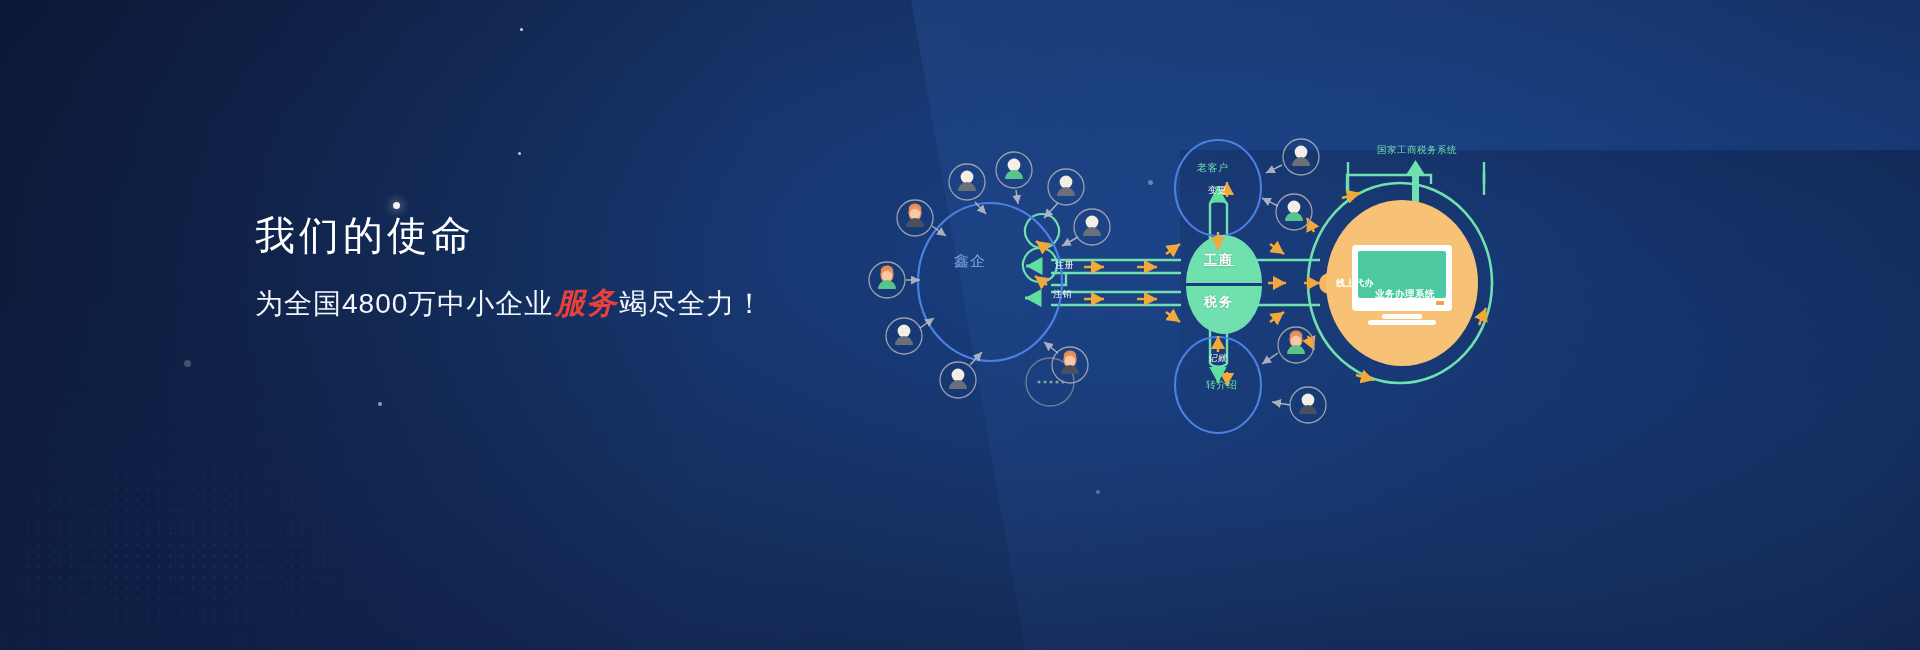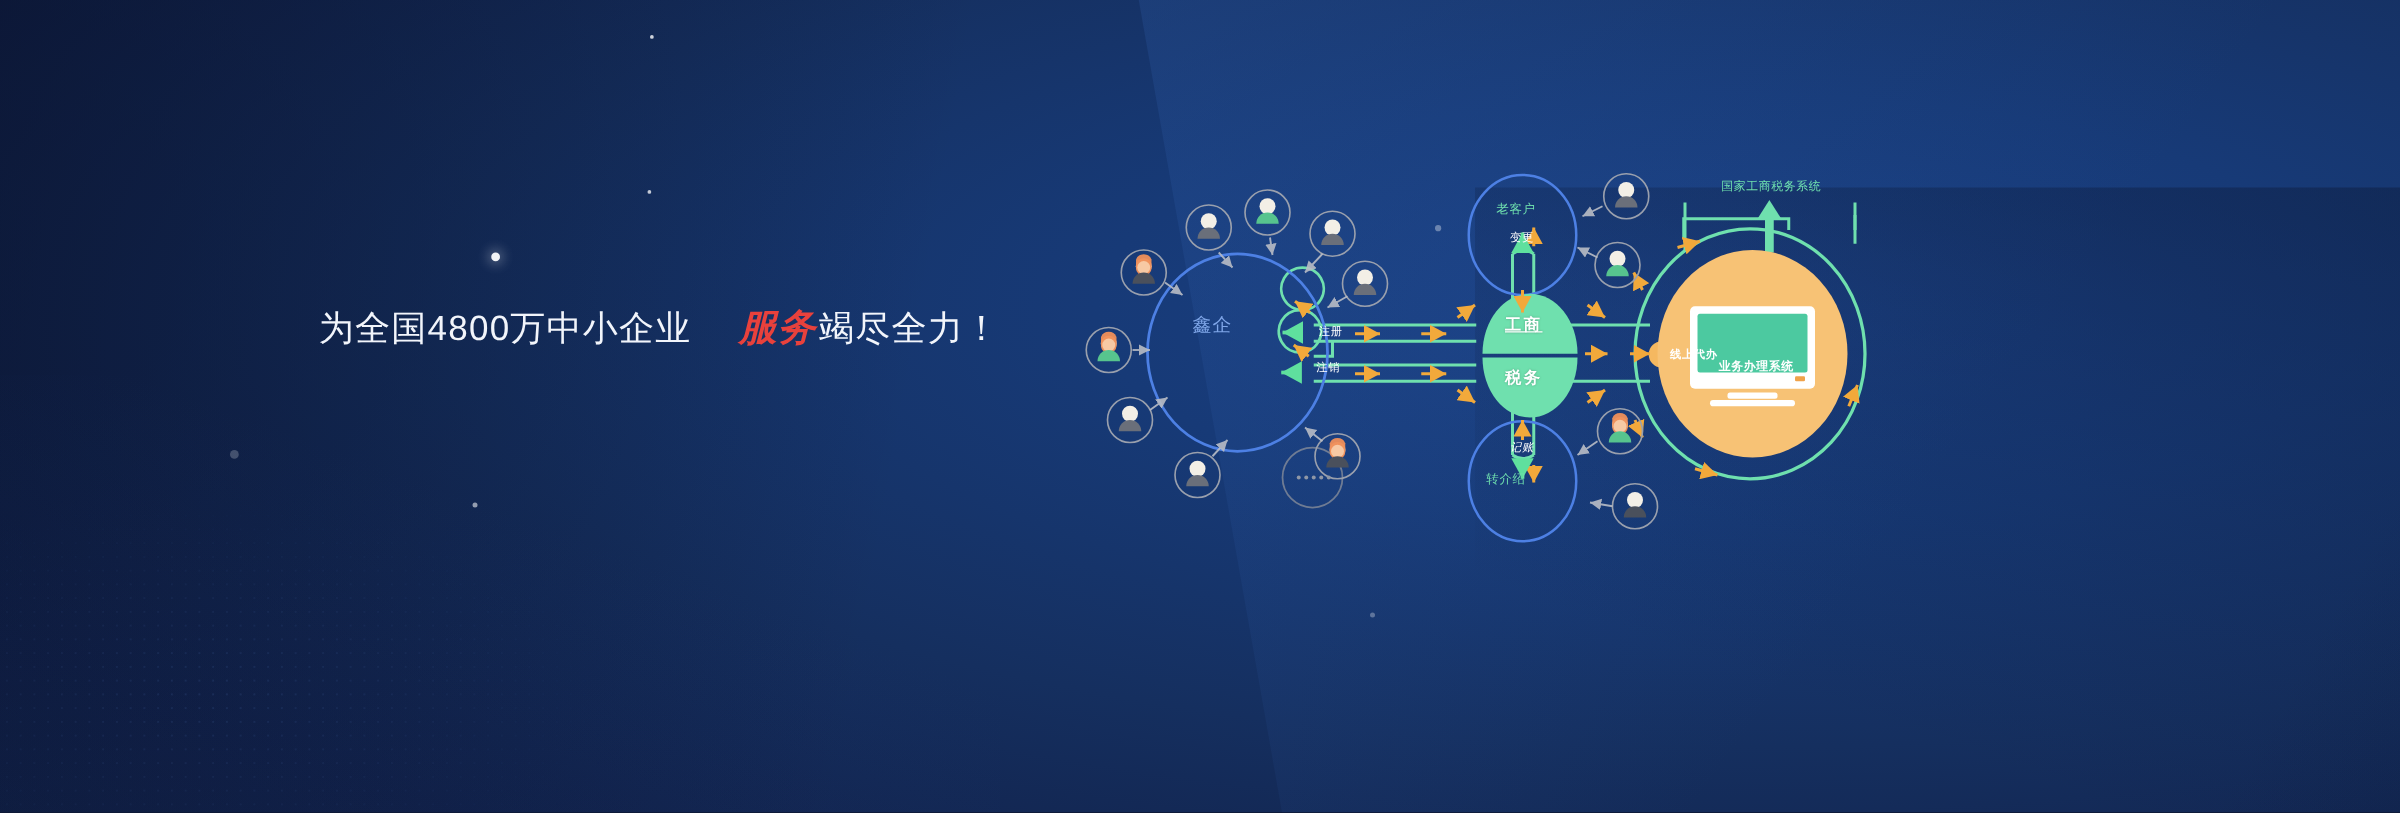--- a/index.html
+++ b/index.html
@@ -78,21 +78,20 @@
     white-space: nowrap;
     line-height: 1;
   }
   .subline .accent {
     color: #e8413c;
     font-weight: 700;
     font-style: italic;
     font-size: 30px;
     padding: 0 2px;
     font-family: "DejaVu Sans", sans-serif;
-    margin-left: 36px;
   }
 
   
   .spark {
     position: absolute;
     border-radius: 50%;
     background: #ffffff;
     pointer-events: none;
   }
 
@@ -129,20 +128,21 @@
 
   <div class="spark" style="left:520px;top:28px;width:3px;height:3px;opacity:.8;"></div>
   <div class="spark" style="left:518px;top:152px;width:3px;height:3px;opacity:.75;"></div>
   <div class="spark" style="left:393px;top:202px;width:7px;height:7px;opacity:.95;box-shadow:0 0 9px 3px rgba(255,255,255,.28);"></div>
   <div class="spark" style="left:184px;top:360px;width:7px;height:7px;opacity:.22;"></div>
   <div class="spark" style="left:378px;top:402px;width:4px;height:4px;opacity:.55;"></div>
   <div class="spark" style="left:1148px;top:180px;width:5px;height:5px;opacity:.35;"></div>
   <div class="spark" style="left:1096px;top:490px;width:4px;height:4px;opacity:.3;"></div>
 
   <div class="copy">
+    <div class="headline">我们的使命</div>
     <div class="subline"><span>为全国4800万中小企业</span><span class="accent">服务</span><span>竭尽全力！</span></div>
   </div>
 
   <div id="diagram">
 
     <svg width="680" height="380" viewBox="0 0 680 380">
       <defs>
         <marker id="grayArrow" markerWidth="7" markerHeight="7" refX="6" refY="3" orient="auto">
           <path d="M0,0 L6,3 L0,6 z" fill="#b9bdc6"></path>
         </marker>
@@ -379,21 +379,21 @@
     <div class="dlabel lbl-white" style="left:165px; top:121px;text-align:right;">注册</div>
     <div class="dlabel lbl-white" style="left:163px; top:150px;">注销</div>
 
     <div class="dlabel lbl-core" style="left:314px; top:113px;text-decoration:underline;">工商</div>
     <div class="dlabel lbl-core" style="left:314px; top:155px;">税务</div>
 
     <div class="dlabel lbl-green" style="left:307px; top:23px;">老客户</div>
     <div class="dlabel lbl-white" style="left:318px; top:46px;">变更</div>
 
     <div class="dlabel lbl-white" style="left:318px; top:214px;font-style:italic;">记账</div>
-    <div class="dlabel lbl-green" style="left:299px; top:240px;font-family:Liberation Mono, monospace;">转介绍</div>
+    <div class="dlabel lbl-green" style="left:316px; top:240px;">转介绍</div>
 
     <div class="dlabel lbl-pill" style="left:446px; top:139px;">线上代办</div>
 
     <div class="dlabel lbl-screen" style="left:485px; top:130px;margin-top:19px;">业务办理系统</div>
 
     <div class="dlabel lbl-sys" style="left:487px; top:5px;">国家工商税务系统</div>
   </div>
 
 </div>
 

